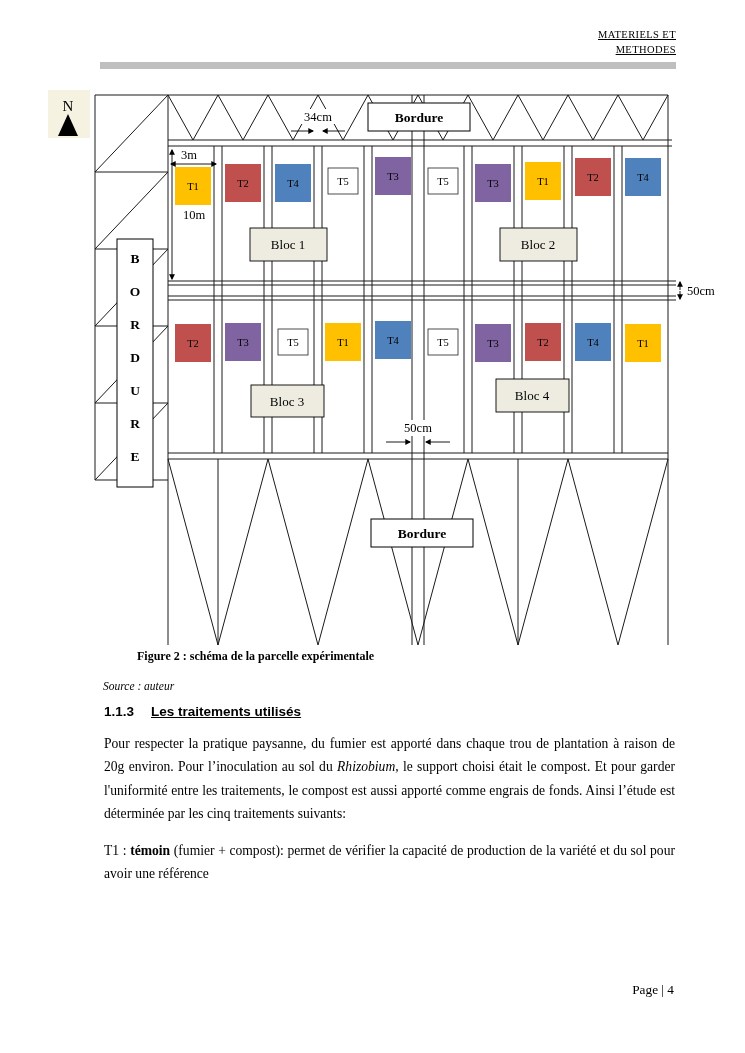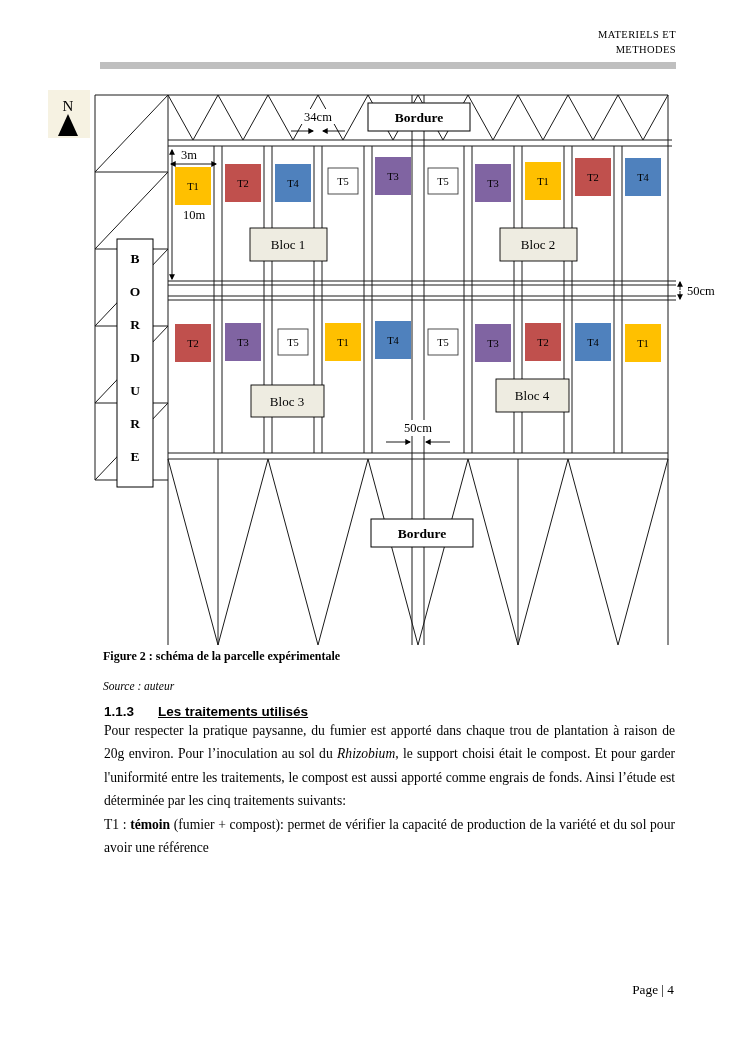--- a/index.html
+++ b/index.html
@@ -4,31 +4,31 @@
 <style>
   * { margin:0; padding:0; box-sizing:border-box; }
   html,body { background:#e9e9e9; }
   .page {
     position:relative; width:745px; height:1053px; margin:0 auto;
     background:#ffffff; font-family:"Liberation Serif", serif; color:#000;
     overflow:hidden;
   }
   .header {
     position:absolute; top:27px; right:69px; text-align:right;
-    font-size:10.5px; line-height:1.45; letter-spacing:0.4px;
+    font-size:10.5px; line-height:1.45; letter-spacing:0.4px;text-decoration:underline;
   }
   .rule { position:absolute; left:100px; top:62px; width:576px; height:7px; background:#BFBFBF; }
   svg.diagram { position:absolute; left:0; top:0; width:745px; height:660px; }
   .caption { position:absolute; left:103px; top:649px; }
-  .caption .fig { font-weight:bold; font-size:12px; }
+  .caption .fig { font-weight:bold; font-size:12px;margin-left:34px; }
   .caption .src { font-style:italic; font-size:11.5px; margin-top:16px; }
   .content { position:absolute; left:104px; top:704px; width:571px; }
-  .heading { font-family:"Liberation Sans", sans-serif; font-weight:bold; font-size:13.5px; display:flex; gap:24px; }
+  .heading { font-family:"Liberation Sans", sans-serif; font-weight:bold; font-size:13.5px; display:flex; gap:17px; }
   .heading .t { text-decoration:underline;text-align:right; }
-  .content p { font-size:13.6px; line-height:1.72; text-align:justify; }
+  .content p { font-size:13.6px; line-height:1.72; text-align:justify; margin-top:13px; }
   .b { font-weight:bold; }
   .i { font-style:italic; }
   .bi { font-weight:bold; font-style:italic; }
   .footer { position:absolute; right:71px; top:982px; font-size:13.3px; }
   
   .s-label { font-family:"Liberation Serif", serif; font-size:12.5px; fill:#000; }
   .s-bold  { font-family:"Liberation Serif", serif; font-size:13.5px; font-weight:bold; fill:#000; }
   .s-bloc  { font-family:"Liberation Serif", serif; font-size:13px; fill:#000; }
   .s-cell  { font-family:"Liberation Serif", serif; font-size:10.5px; fill:#000; }
   .s-n     { font-family:"Liberation Serif", serif; font-size:15px; fill:#000; }

